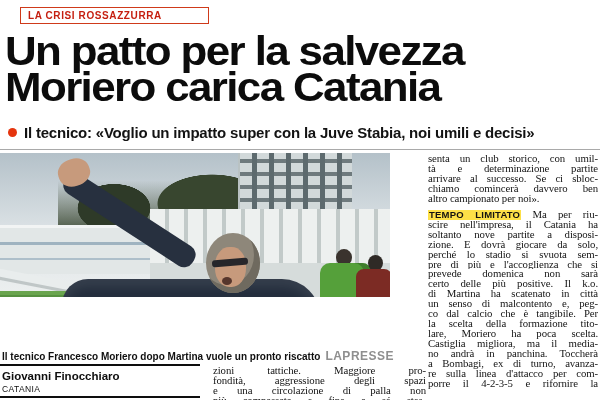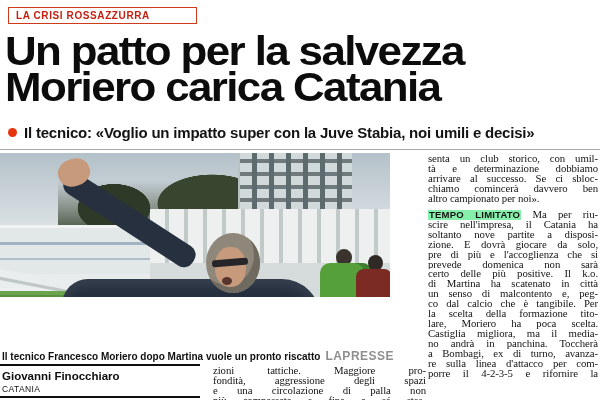--- a/index.html
+++ b/index.html
@@ -1,20 +1,20 @@
 <!DOCTYPE html>
 <html><head>
 <meta charset="utf-8">
 <style>
   html,body{margin:0;padding:0;background:#fff;}
   .page{position:relative;width:600px;height:400px;background:#fff;overflow:hidden;
         font-family:"Liberation Sans",sans-serif;color:#111;}
 
   
-  .tagbox{position:absolute;left:8px;top:7px;width:180px;height:15px;
+  .tagbox{position:absolute;left:20px;top:7px;width:180px;height:15px;
           border:1px solid #cf3a1a;color:#c51f10;font-size:10px;font-weight:bold;
           letter-spacing:.6px;line-height:15px;padding-left:7px;}
 
   
   .headline{position:absolute;left:5px;top:33px;font-weight:bold;font-size:41px;
             line-height:36px;letter-spacing:-1.5px;color:#0c0c0c;white-space:nowrap;
             transform:scaleX(1.07);transform-origin:left top;}
 
   
   .subhead{position:absolute;left:8px;top:124px;display:flex;align-items:flex-start;}
@@ -78,21 +78,21 @@
   
   .serifcol{font-family:"Liberation Serif","DejaVu Serif",serif;font-size:10.8px;
             line-height:9.95px;color:#141414;letter-spacing:-.1px;}
   .mid-col{position:absolute;left:213px;top:366px;width:213px;}
   .right-col{position:absolute;left:428px;top:154px;width:170px;height:246px;overflow:hidden;}
   .tline{text-align:justify;text-align-last:justify;white-space:nowrap;overflow:hidden;}
   .tline.no-just{text-align-last:left;}
   .para1{margin-bottom:6px;}
   .lead-line{text-align:justify;text-align-last:justify;}
   .lead{font-family:"Liberation Sans",sans-serif;font-weight:bold;font-size:9.5px;
-        background:#86efac;color:#141210;padding:0 1px;letter-spacing:.2px;}
+        background:#fde047;color:#141210;padding:0 1px;letter-spacing:.2px;}
 </style>
 </head>
 <body>
 
 <div class="page">
 
   <div class="tagbox">LA CRISI ROSSAZZURRA</div>
 
   <div class="headline">
     <div>Un patto per la salvezza</div>
@@ -141,32 +141,33 @@
   <div class="mid-col serifcol">
       <div class="tline">zioni tattiche. Maggiore pro-</div>
       <div class="tline">fondità, aggressione degli spazi</div>
       <div class="tline">e una circolazione di palla non</div>
       <div class="tline">più compassata e fine a sé stes-</div>
     </div>
 
   <div class="right-col serifcol">
     <div class="para1">
         <div class="tline">senta un club storico, con umil-</div>
-        <div class="tline">tà e determinazione dobbiamo</div>
+        <div class="tline">tà e determinazione partite</div>
         <div class="tline">arrivare al successo. Se ci sbloc-</div>
         <div class="tline">chiamo comincerà davvero ben</div>
         <div class="tline no-just">altro campionato per noi».</div>
       </div>
     <div class="tline lead-line">
       <span class="lead">TEMPO LIMITATO</span><span> Ma per riu-</span>
     </div>
     <div>
         <div class="tline">scire nell'impresa, il Catania ha</div>
         <div class="tline">soltanto nove partite a disposi-</div>
         <div class="tline">zione. E dovrà giocare da solo,</div>
+        <div class="tline">perché lo stadio si svuota sem-</div>
         <div class="tline">pre di più e l'accoglienza che si</div>
         <div class="tline">prevede domenica non sarà</div>
         <div class="tline">certo delle più positive. Il k.o.</div>
         <div class="tline">di Martina ha scatenato in città</div>
         <div class="tline">un senso di malcontento e, peg-</div>
         <div class="tline">co dal calcio che è tangibile. Per</div>
         <div class="tline">la scelta della formazione tito-</div>
         <div class="tline">lare, Moriero ha poca scelta.</div>
         <div class="tline">Castiglia migliora, ma il media-</div>
         <div class="tline">no andrà in panchina. Toccherà</div>

